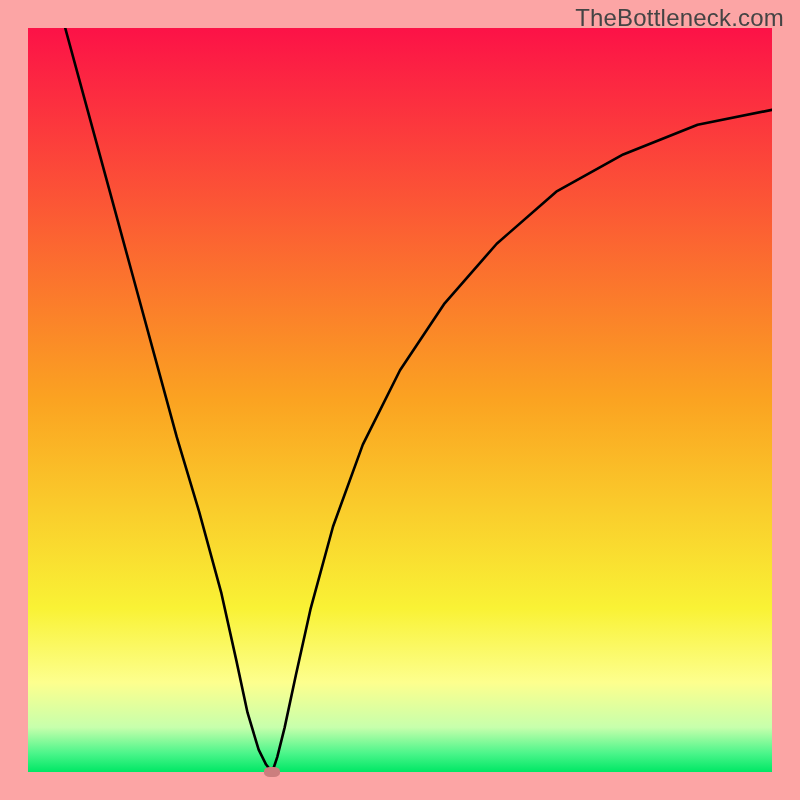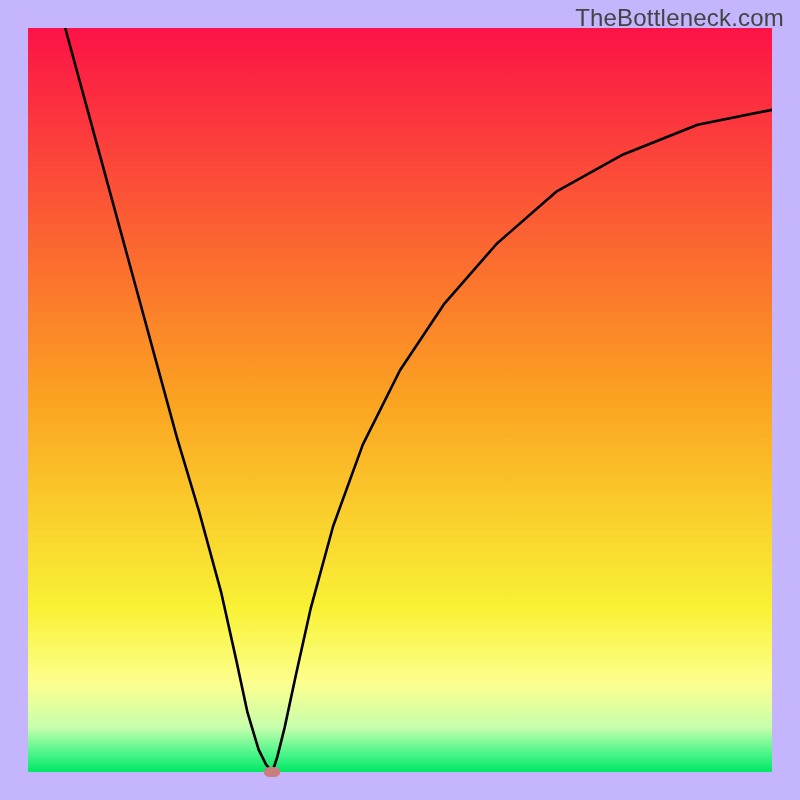--- a/index.html
+++ b/index.html
@@ -8,21 +8,21 @@
     width: 800px;
     height: 800px;
     background: #000;
     overflow: hidden;
     font-family: Arial, Helvetica, sans-serif;
   }
   .outer {
     position: relative;
     width: 800px;
     height: 800px;
-    background: #c4b5fd;
+    background: #fca5a5;
   }
   .watermark {
     position: absolute;
     top: 4px;
     right: 16px;
     color: #444;
     font-size: 24px;
     font-weight: 500;
     letter-spacing: 0.2px;
     z-index: 20;

